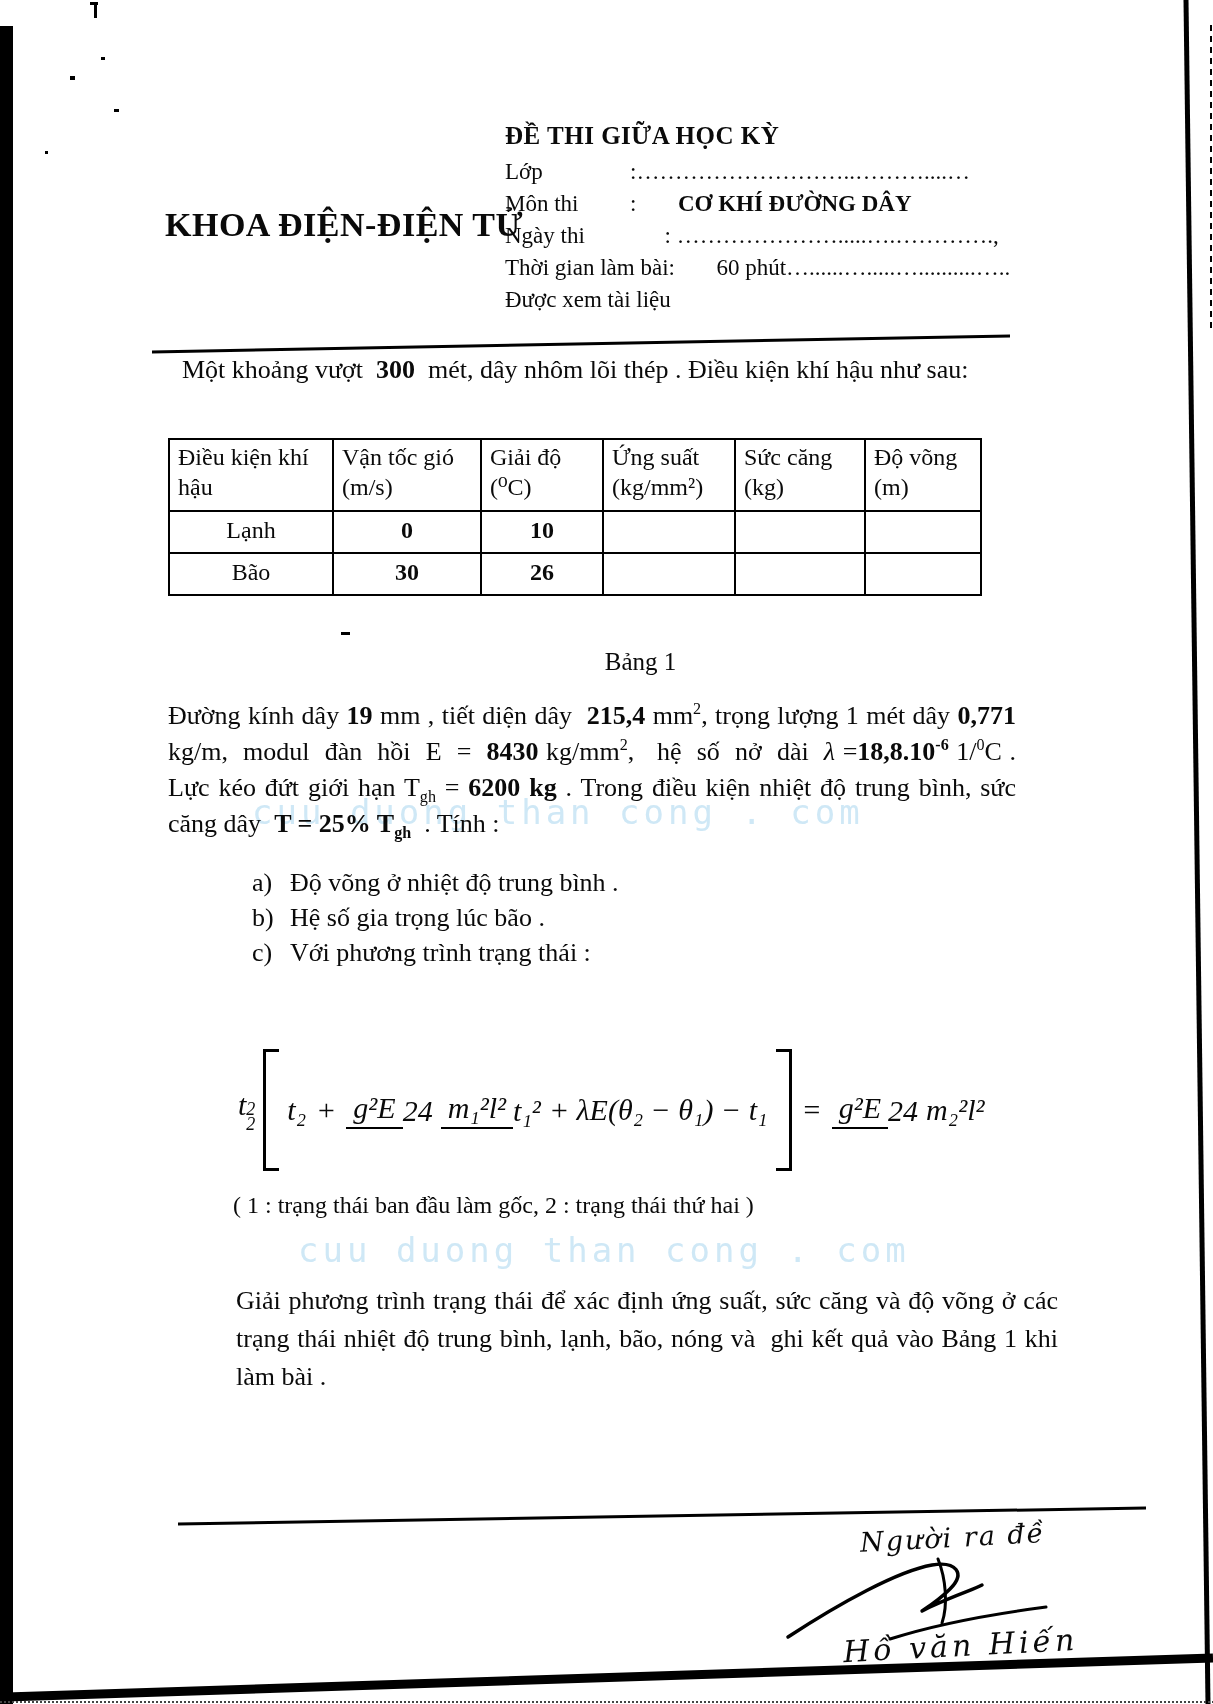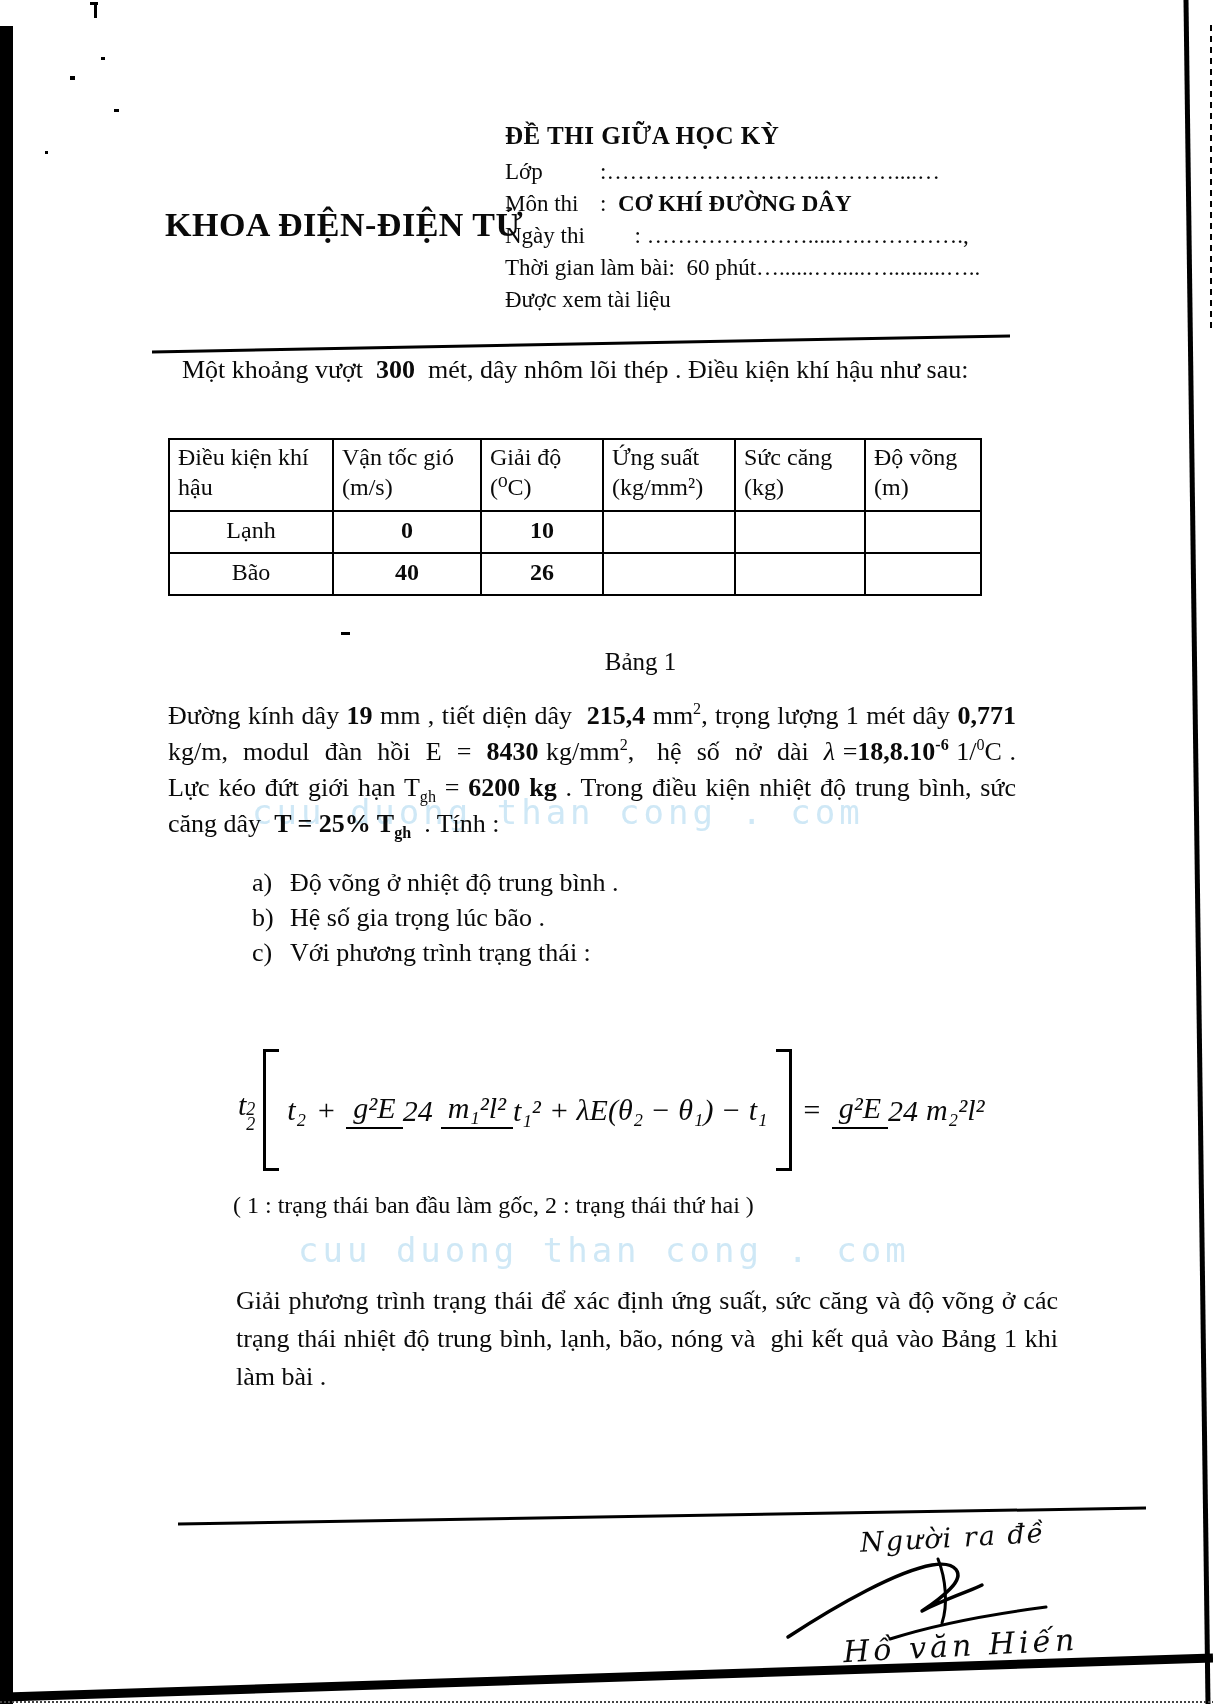--- a/index.html
+++ b/index.html
@@ -8,21 +8,21 @@
   .abs{position:absolute;}
   .b{font-weight:bold;}
   .i{font-style:italic;}
   .sup{vertical-align:super;font-size:0.62em;line-height:0;}
   .sub{vertical-align:sub;font-size:0.62em;line-height:0;}
 
   
   .dept{left:165px;top:206px;font-size:34px;font-weight:bold;letter-spacing:0.5px;}
   .head-right{left:505px;top:120px;font-size:23px;line-height:32px;}
   .exam-title{font-size:25px;font-weight:bold;margin-bottom:4px;letter-spacing:0.5px;}
-  .meta-row{display:flex;white-space:pre;}
+  .meta-row{display:flex;white-space:pre;gap:30px;}
   .meta-label{min-width:95px;white-space:pre;}
   .meta-value{white-space:pre;}
   .meta-strong{font-weight:bold;white-space:pre;}
 
   
   .intro{left:182px;top:355px;width:860px;font-size:26px;}
 
   
   table.climate{left:168px;top:438px;border-collapse:collapse;table-layout:fixed;
         font-size:24px;}
@@ -133,21 +133,21 @@
         <tr class="rc">
           <td>Lạnh</td>
           <td class="num">0</td>
           <td class="num">10</td>
           <td>&nbsp;</td>
           <td>&nbsp;</td>
           <td>&nbsp;</td>
         </tr>
         <tr class="rc">
           <td>Bão</td>
-          <td class="num">40</td>
+          <td class="num">30</td>
           <td class="num">26</td>
           <td>&nbsp;</td>
           <td>&nbsp;</td>
           <td>&nbsp;</td>
         </tr>
       </tbody>
     </table>
   <div class="abs tcaption">Bảng 1</div>
 
   <div class="abs spec"><span>Đường kính dây </span><span class="b">19</span><span> mm , tiết diện dây &nbsp;</span><span class="b">215,4</span><span> mm</span><span class="sup">2</span><span>, trọng lượng 1 mét dây </span><span class="b">0,771</span><span> kg/m, &nbsp;modul &nbsp;đàn &nbsp;hồi &nbsp;E &nbsp;= &nbsp;</span><span class="b">8430</span><span> kg/mm</span><span class="sup">2</span><span>, &nbsp; hệ &nbsp;số &nbsp;nở &nbsp;dài &nbsp;</span><span class="i">λ</span><span> =</span><span class="b">18,8.10</span><span class="b sup">-6</span><span> 1/</span><span class="sup">0</span><span>C . Lực kéo đứt giới hạn T</span><span class="sub">gh</span><span> = </span><span class="b">6200 kg</span><span> . Trong điều kiện nhiệt độ trung bình, sức căng dây &nbsp;</span><span class="b">T = 25% T</span><span class="b sub">gh</span><span> &nbsp;. Tính :</span></div>

